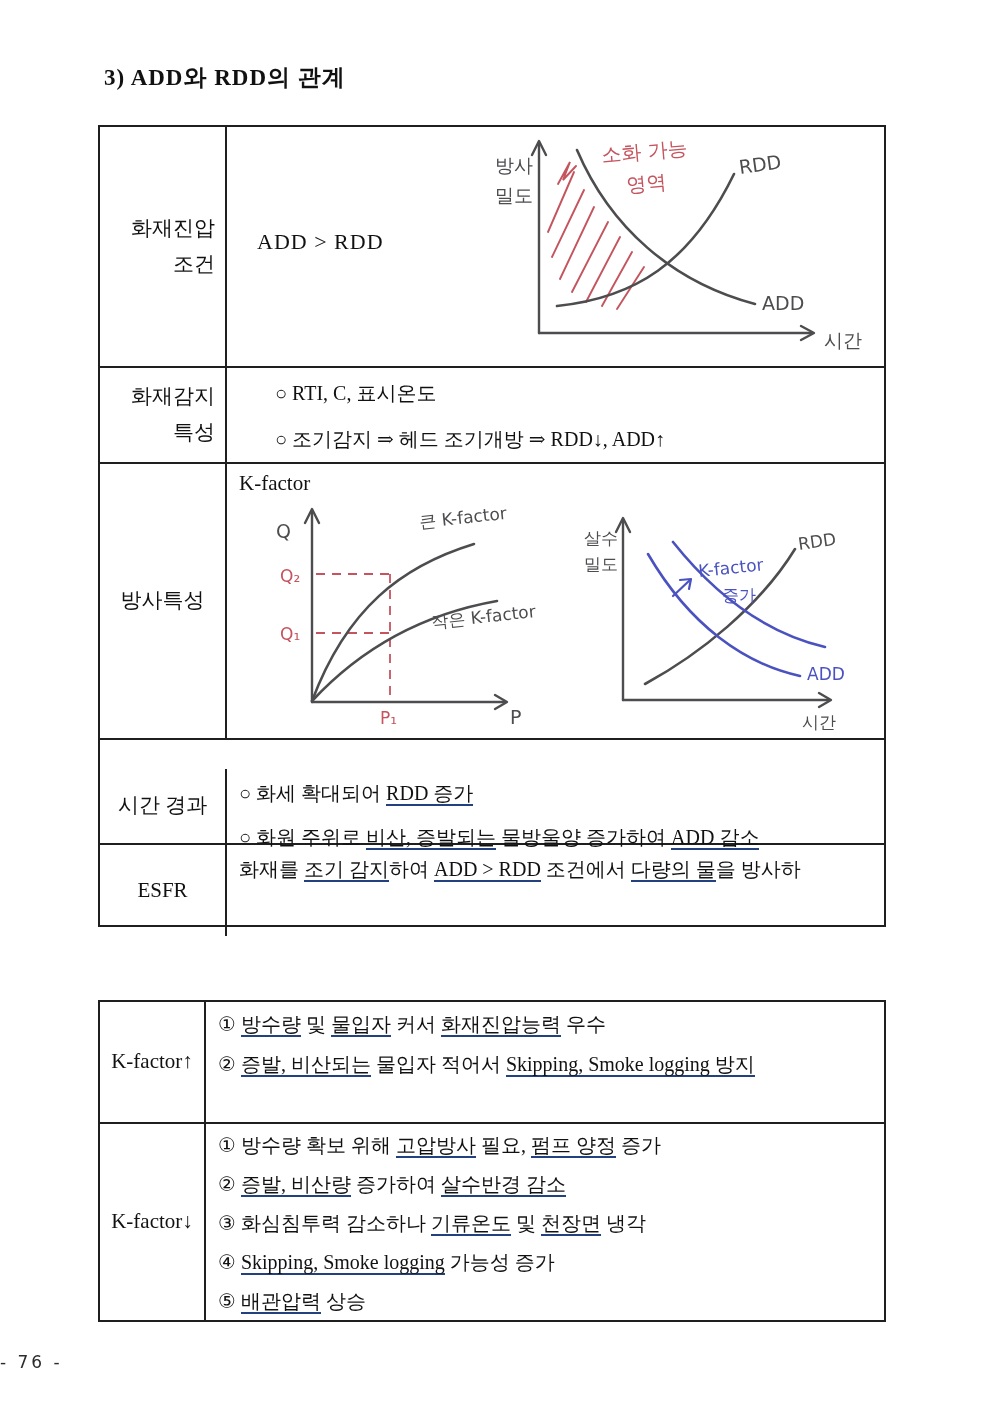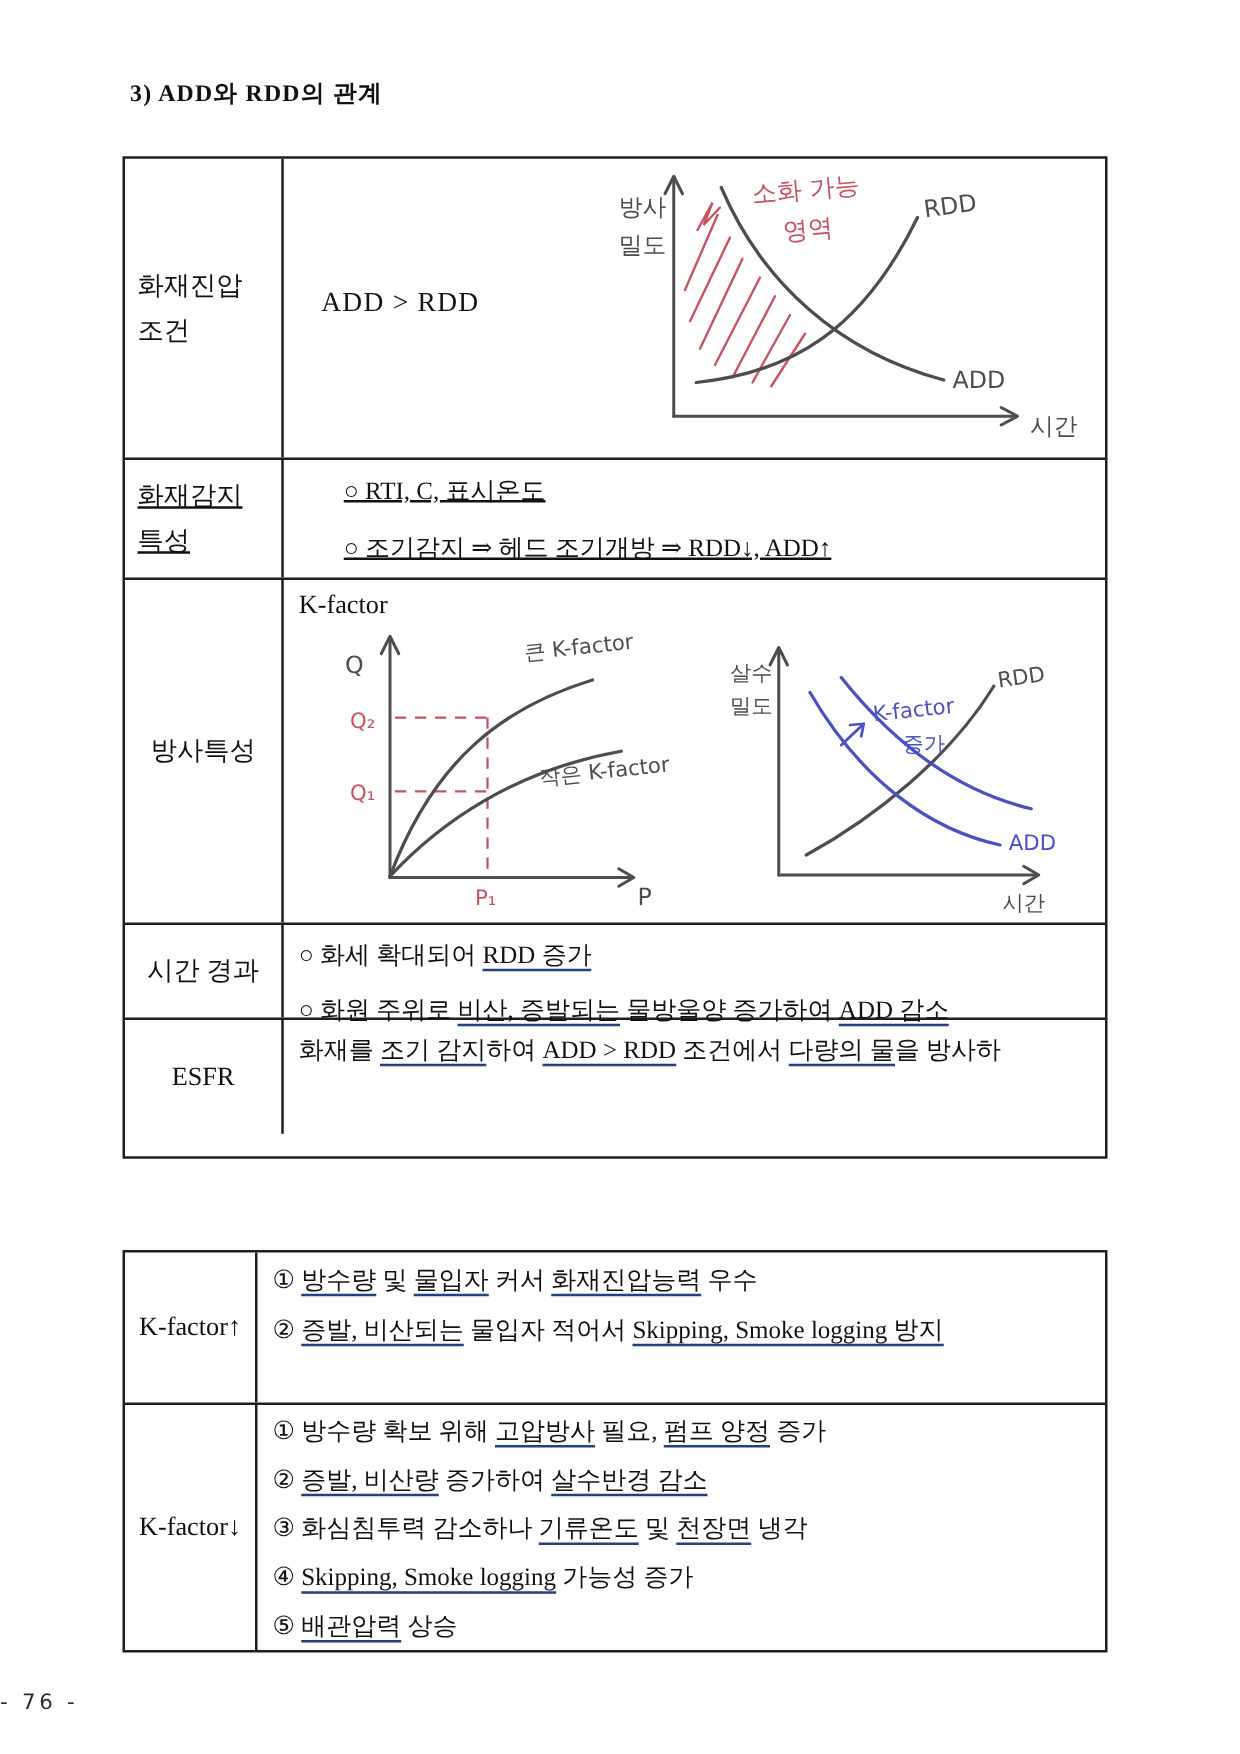--- a/index.html
+++ b/index.html
@@ -9,37 +9,37 @@
     --hand-dark:#4d4d50;
     --hand-red:#c4545e;
     --hand-blue:#4a52c0;
   }
   html,body{margin:0;padding:0;background:#ffffff;}
   .page{
     position:relative;width:992px;height:1403px;background:#ffffff;overflow:hidden;
     font-family:"Liberation Serif","DejaVu Serif","DejaVu Sans",serif;color:var(--text);
   }
   .title{
-    position:absolute;left:104px;top:62px;font-size:19px;font-weight:bold;letter-spacing:1px;
+    position:absolute;left:104px;top:62px;font-size:23px;font-weight:bold;letter-spacing:1px;
   }
   
   .tbl{position:absolute;left:98px;width:788px;border:2px solid var(--border);box-sizing:border-box;}
   .t1{top:125px;height:802px;}
   .t2{top:1000px;height:322px;}
   .trow{display:flex;box-sizing:border-box;border-bottom:2px solid var(--border);}
   .trow:last-child{border-bottom:none;}
   .hcell{
     box-sizing:border-box;border-right:2px solid var(--border);
-    display:flex;align-items:center;justify-content:center;text-align:left;
+    display:flex;align-items:center;justify-content:center;text-align:right;
     font-size:21px;line-height:1.7;padding:0 10px;flex:0 0 auto;
   }
   .t1 .hcell{width:127px;}
   .t2 .hcell{width:106px;}
   .ccell{flex:1 1 auto;position:relative;box-sizing:border-box;padding:2px 0 0 12px;}
-  .r1{height:241px;} .r2{height:96px;text-decoration:underline;} .r3{height:276px;} .r4{height:76px;} .r5{height:91px;}
+  .r1{height:241px;} .r2{height:96px;} .r3{height:276px;} .r4{height:76px;margin-top:29px;} .r5{height:91px;}
   .ra{height:122px;} .rb{height:196px;}
   .line{font-size:20px;white-space:nowrap;}
   .lh46{line-height:46px;margin-left:36px;} .lh44{line-height:44px;} .lh40{line-height:40px;} .lh39{line-height:39px;}
   .u{border-bottom:2px solid var(--underline-navy);padding-bottom:0px;}
   .addrdd{position:absolute;left:30px;top:102px;font-size:22px;letter-spacing:1px;}
   .kfcap{font-size:21px;line-height:34px;}
   .footer{position:absolute;left:0;top:1352px;width:100%;text-align:left;
     font-size:17px;letter-spacing:3px;font-family:"DejaVu Sans","Liberation Sans",sans-serif;color:#2c2c2c;}
   
   svg{position:absolute;overflow:visible;}

